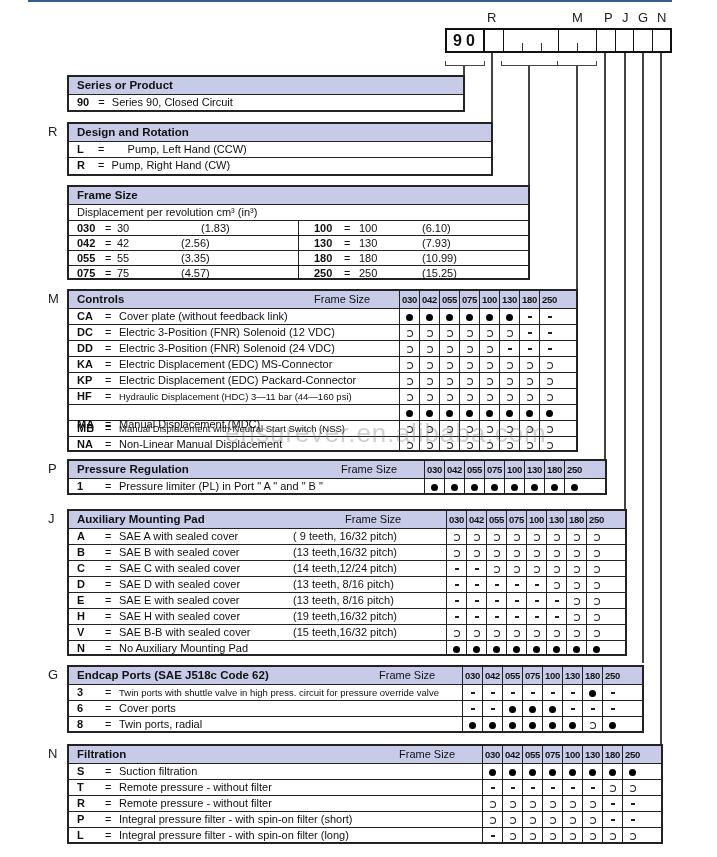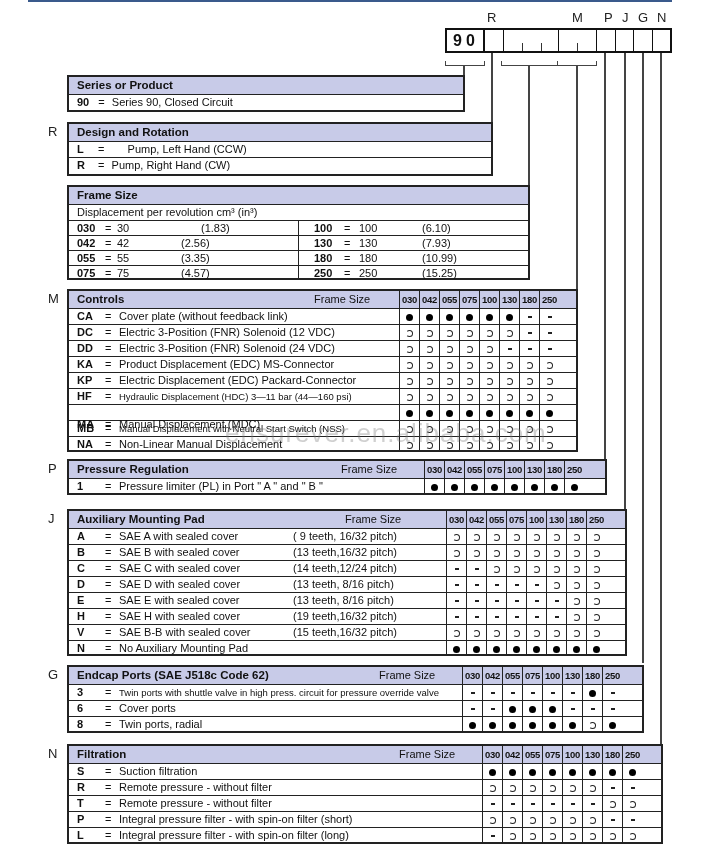--- a/index.html
+++ b/index.html
@@ -188,21 +188,21 @@
     <div class="row" style="height: 15px; line-height: 15px;"><span class="key" style="width: 28px;">DD</span><span class="eq" style="width: 14px;">=</span><span>Electric 3-Position (FNR) Solenoid (24 VDC)</span><div class="grid" style="left: 330px;">
         <div class="gc" style="width: 20px;"><span class="open"></span></div>
         <div class="gc" style="width: 20px;"><span class="open"></span></div>
         <div class="gc" style="width: 20px;"><span class="open"></span></div>
         <div class="gc" style="width: 20px;"><span class="open"></span></div>
         <div class="gc" style="width: 20px;"><span class="open"></span></div>
         <div class="gc" style="width: 20px;"><span class="dash"></span></div>
         <div class="gc" style="width: 20px;"><span class="dash"></span></div>
         <div class="gc" style="width: 20px;"><span class="dash"></span></div>
       </div></div>
-    <div class="row" style="height: 15px; line-height: 15px;"><span class="key" style="width: 28px;">KA</span><span class="eq" style="width: 14px;">=</span><span>Product Displacement (EDC) MS-Connector</span><div class="grid" style="left: 330px;">
+    <div class="row" style="height: 15px; line-height: 15px;"><span class="key" style="width: 28px;">KA</span><span class="eq" style="width: 14px;">=</span><span>Electric Displacement (EDC) MS-Connector</span><div class="grid" style="left: 330px;">
         <div class="gc" style="width: 20px;"><span class="open"></span></div>
         <div class="gc" style="width: 20px;"><span class="open"></span></div>
         <div class="gc" style="width: 20px;"><span class="open"></span></div>
         <div class="gc" style="width: 20px;"><span class="open"></span></div>
         <div class="gc" style="width: 20px;"><span class="open"></span></div>
         <div class="gc" style="width: 20px;"><span class="open"></span></div>
         <div class="gc" style="width: 20px;"><span class="open"></span></div>
         <div class="gc" style="width: 20px;"><span class="open"></span></div>
       </div></div>
     <div class="row" style="height: 15px; line-height: 15px;"><span class="key" style="width: 28px;">KP</span><span class="eq" style="width: 14px;">=</span><span>Electric Displacement (EDC) Packard-Connector</span><div class="grid" style="left: 330px;">
@@ -436,40 +436,40 @@
     <div class="row" style="height: 15px; line-height: 15px;"><span class="key" style="width: 28px;">S</span><span class="eq" style="width: 14px;">=</span><span>Suction filtration</span><div class="grid" style="left: 413px;">
         <div class="gc" style="width: 20px;"><span class="dot"></span></div>
         <div class="gc" style="width: 20px;"><span class="dot"></span></div>
         <div class="gc" style="width: 20px;"><span class="dot"></span></div>
         <div class="gc" style="width: 20px;"><span class="dot"></span></div>
         <div class="gc" style="width: 20px;"><span class="dot"></span></div>
         <div class="gc" style="width: 20px;"><span class="dot"></span></div>
         <div class="gc" style="width: 20px;"><span class="dot"></span></div>
         <div class="gc" style="width: 20px;"><span class="dot"></span></div>
       </div></div>
+    <div class="row" style="height: 15px; line-height: 15px;"><span class="key" style="width: 28px;">T</span><span class="eq" style="width: 14px;">=</span><span>Remote pressure - without filter</span><div class="grid" style="left: 413px;">
+        <div class="gc" style="width: 20px;"><span class="dash"></span></div>
+        <div class="gc" style="width: 20px;"><span class="dash"></span></div>
+        <div class="gc" style="width: 20px;"><span class="dash"></span></div>
+        <div class="gc" style="width: 20px;"><span class="dash"></span></div>
+        <div class="gc" style="width: 20px;"><span class="dash"></span></div>
+        <div class="gc" style="width: 20px;"><span class="dash"></span></div>
+        <div class="gc" style="width: 20px;"><span class="open"></span></div>
+        <div class="gc" style="width: 20px;"><span class="open"></span></div>
+      </div></div>
     <div class="row" style="height: 15px; line-height: 15px;"><span class="key" style="width: 28px;">R</span><span class="eq" style="width: 14px;">=</span><span>Remote pressure - without filter</span><div class="grid" style="left: 413px;">
         <div class="gc" style="width: 20px;"><span class="open"></span></div>
         <div class="gc" style="width: 20px;"><span class="open"></span></div>
         <div class="gc" style="width: 20px;"><span class="open"></span></div>
         <div class="gc" style="width: 20px;"><span class="open"></span></div>
         <div class="gc" style="width: 20px;"><span class="open"></span></div>
         <div class="gc" style="width: 20px;"><span class="open"></span></div>
         <div class="gc" style="width: 20px;"><span class="dash"></span></div>
         <div class="gc" style="width: 20px;"><span class="dash"></span></div>
       </div></div>
-    <div class="row" style="height: 15px; line-height: 15px;"><span class="key" style="width: 28px;">T</span><span class="eq" style="width: 14px;">=</span><span>Remote pressure - without filter</span><div class="grid" style="left: 413px;">
-        <div class="gc" style="width: 20px;"><span class="dash"></span></div>
-        <div class="gc" style="width: 20px;"><span class="dash"></span></div>
-        <div class="gc" style="width: 20px;"><span class="dash"></span></div>
-        <div class="gc" style="width: 20px;"><span class="dash"></span></div>
-        <div class="gc" style="width: 20px;"><span class="dash"></span></div>
-        <div class="gc" style="width: 20px;"><span class="dash"></span></div>
-        <div class="gc" style="width: 20px;"><span class="open"></span></div>
-        <div class="gc" style="width: 20px;"><span class="open"></span></div>
-      </div></div>
     <div class="row" style="height: 15px; line-height: 15px;"><span class="key" style="width: 28px;">P</span><span class="eq" style="width: 14px;">=</span><span>Integral pressure filter - with spin-on filter (short)</span><div class="grid" style="left: 413px;">
         <div class="gc" style="width: 20px;"><span class="open"></span></div>
         <div class="gc" style="width: 20px;"><span class="open"></span></div>
         <div class="gc" style="width: 20px;"><span class="open"></span></div>
         <div class="gc" style="width: 20px;"><span class="open"></span></div>
         <div class="gc" style="width: 20px;"><span class="open"></span></div>
         <div class="gc" style="width: 20px;"><span class="open"></span></div>
         <div class="gc" style="width: 20px;"><span class="dash"></span></div>
         <div class="gc" style="width: 20px;"><span class="dash"></span></div>
       </div></div>

